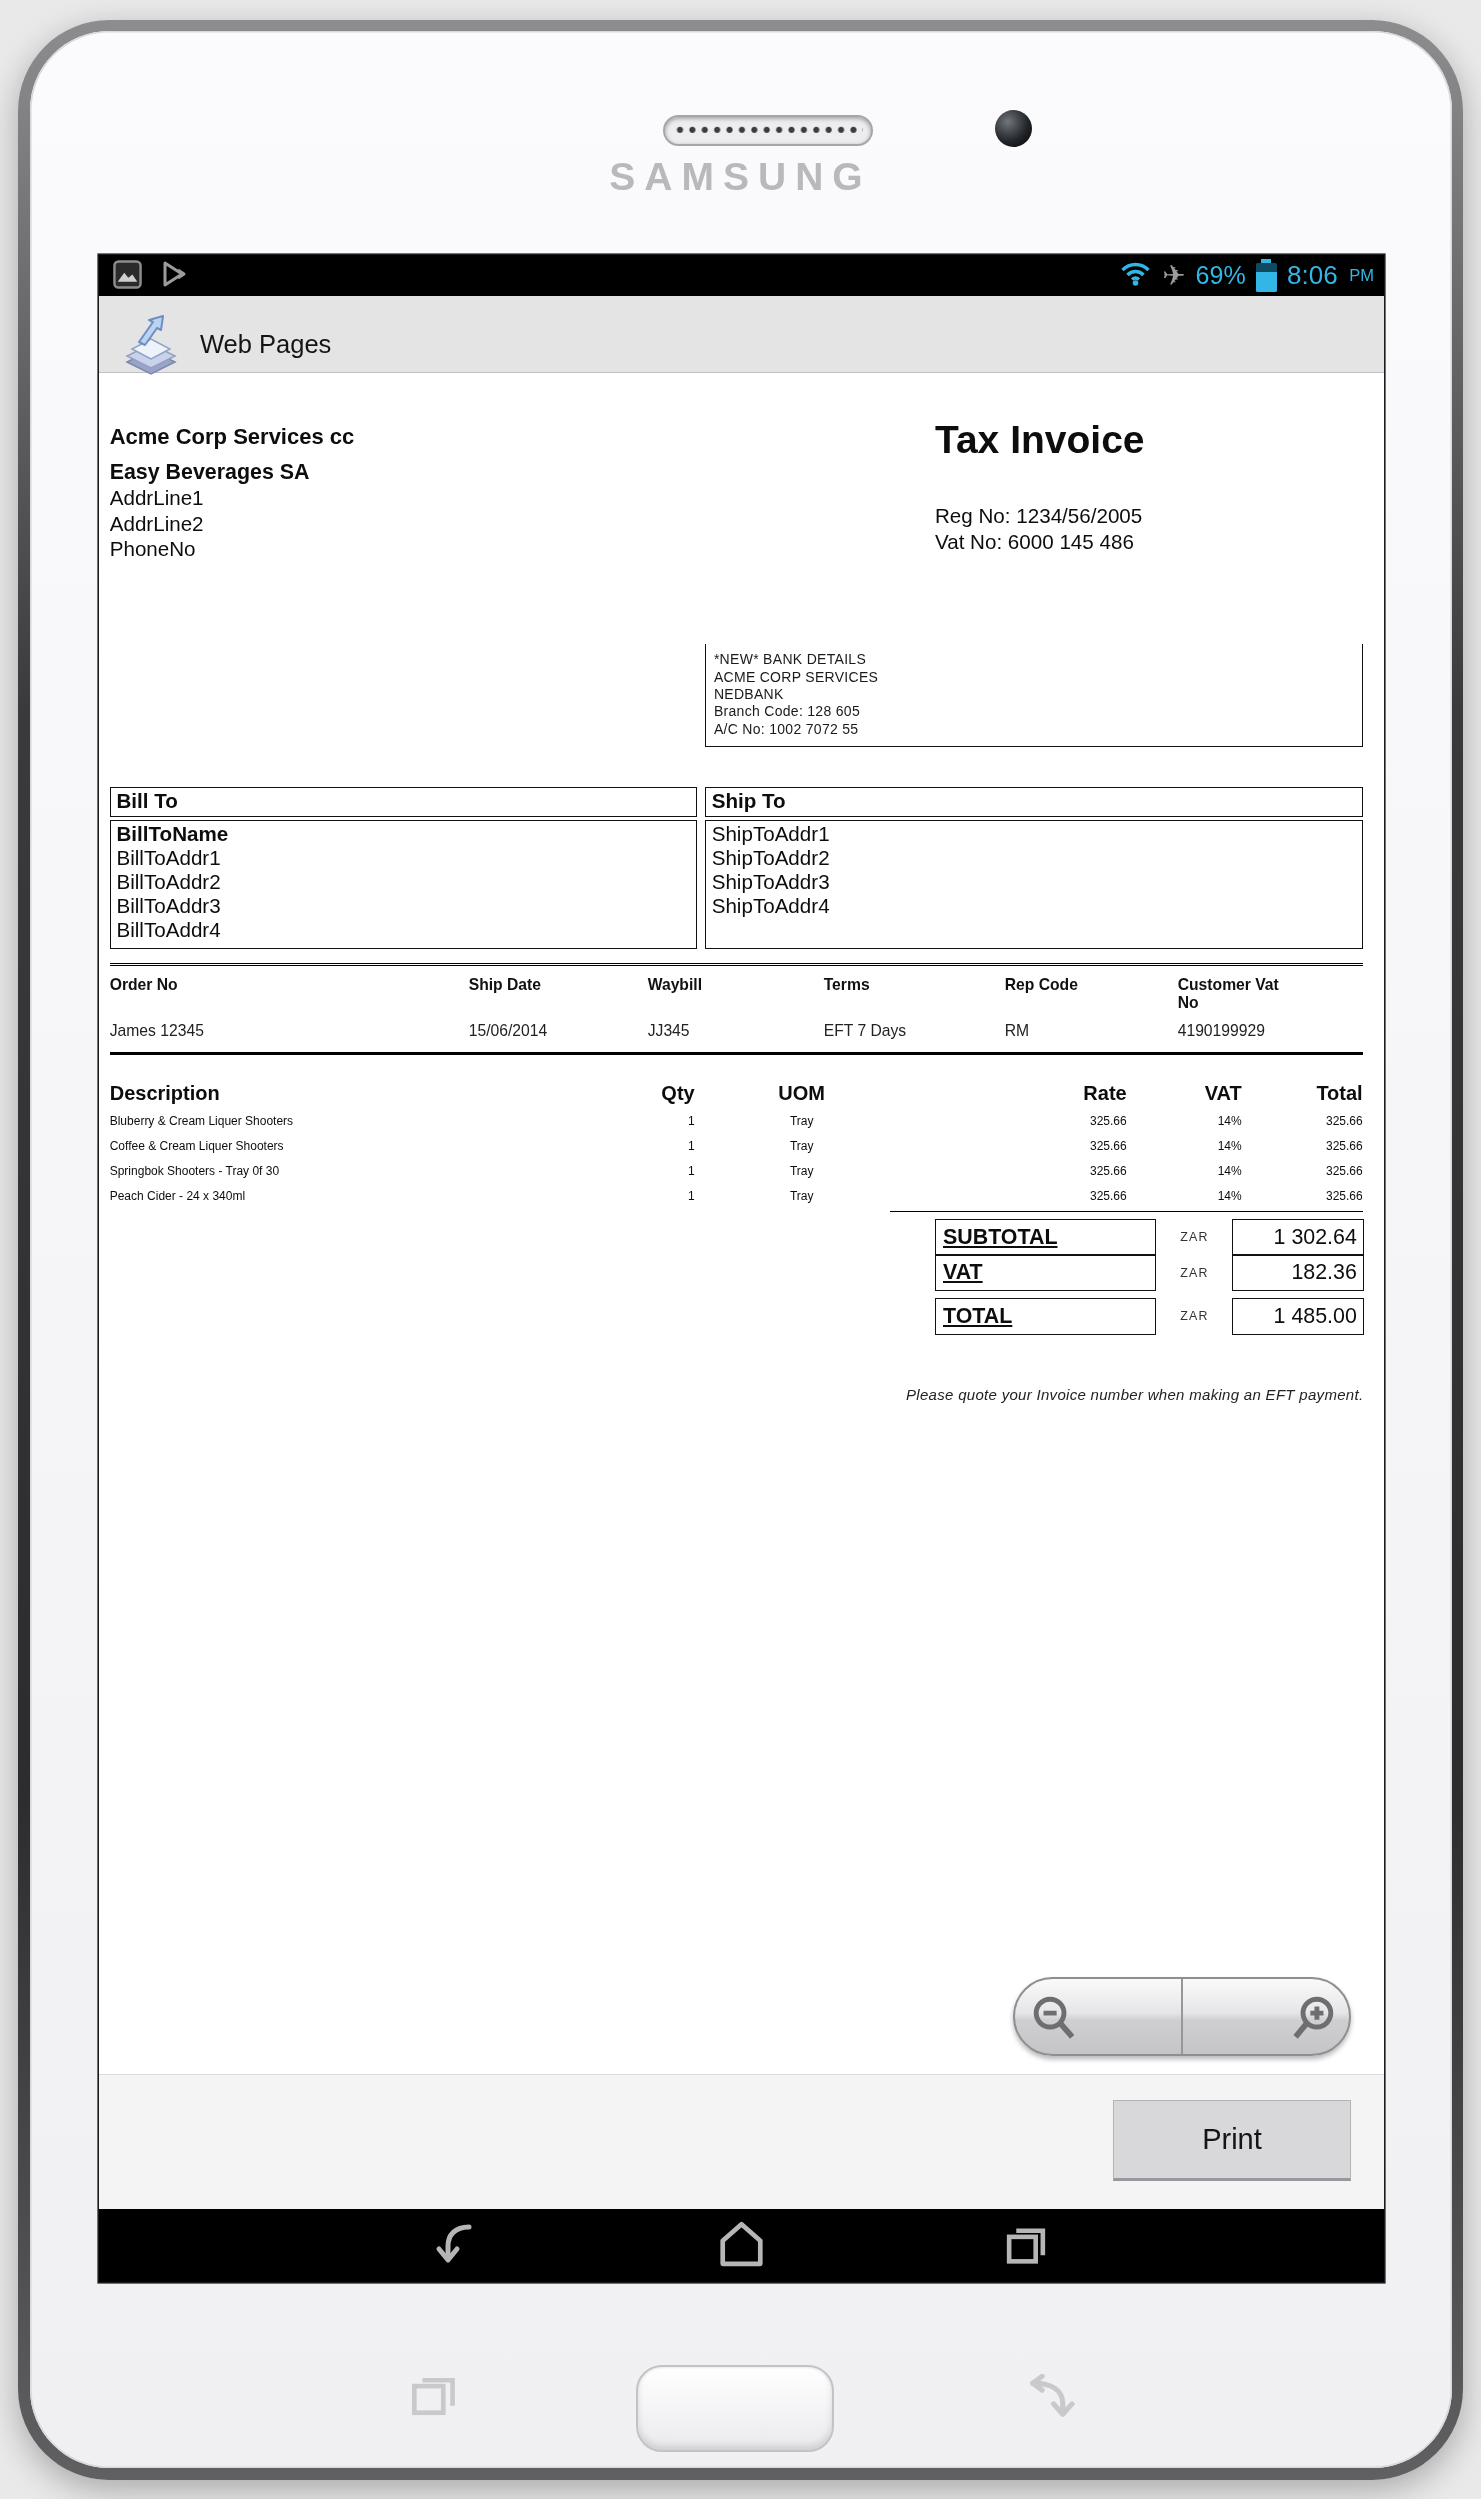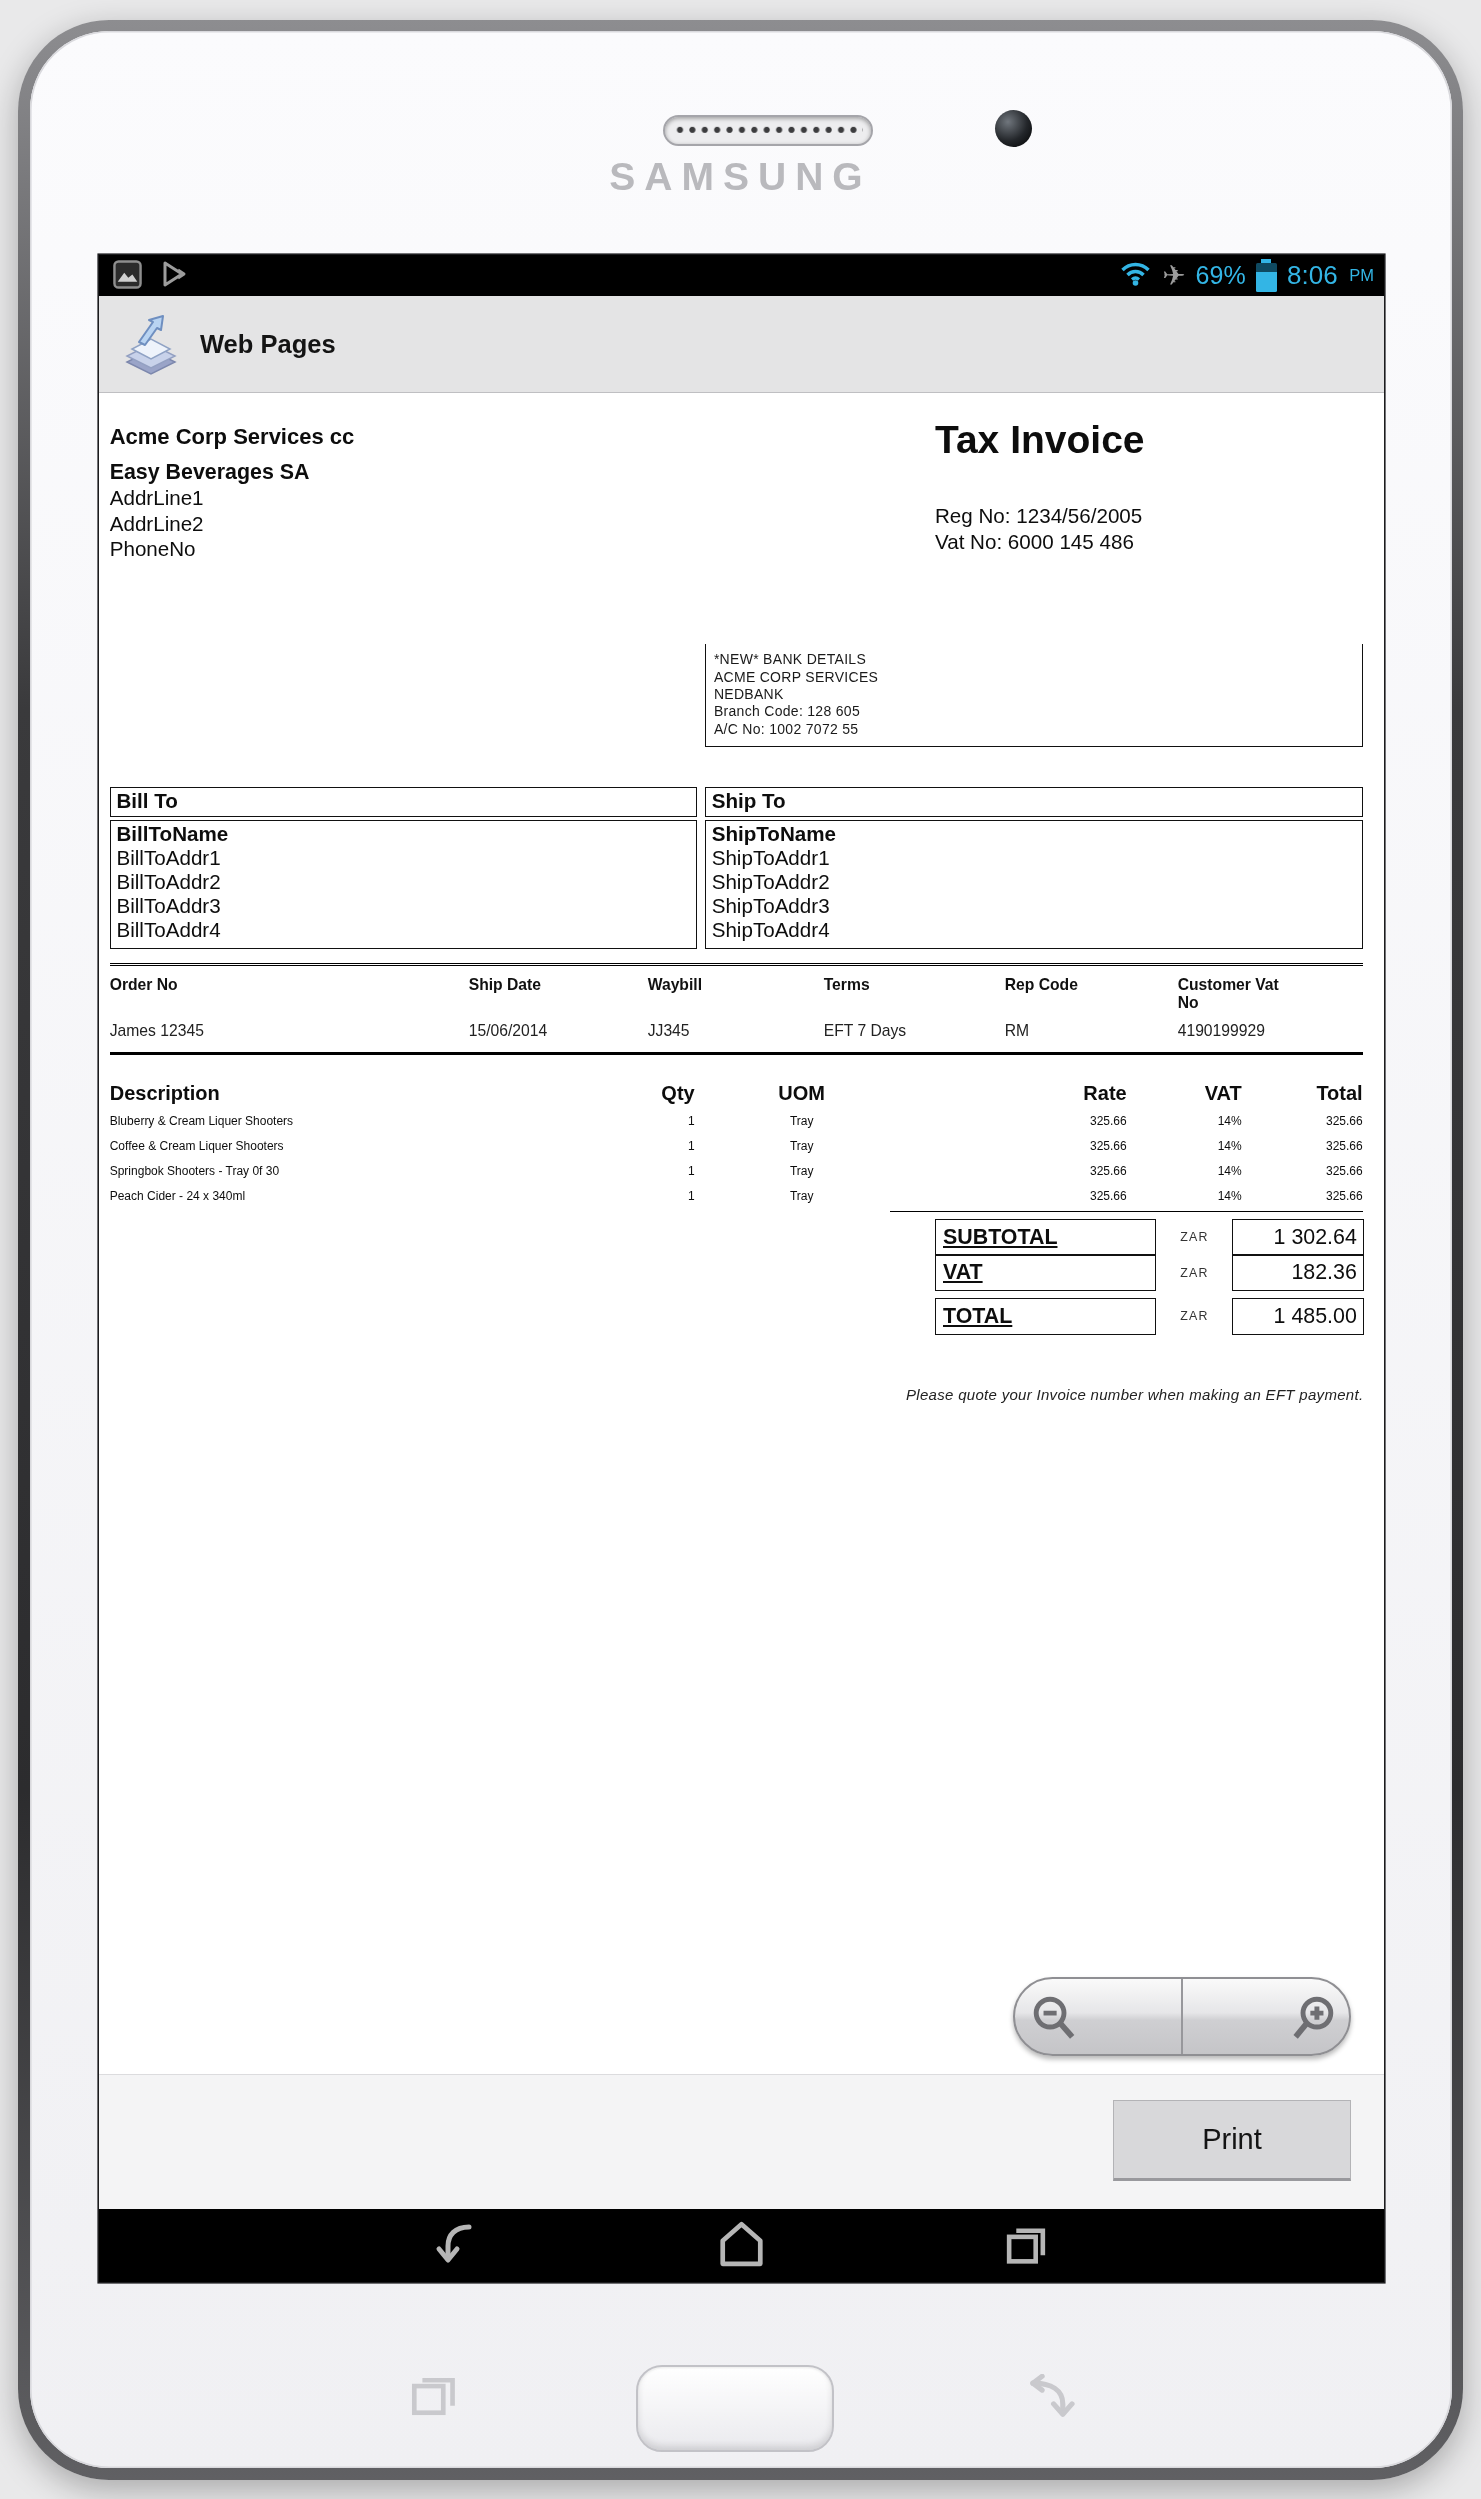--- a/index.html
+++ b/index.html
@@ -38,22 +38,22 @@
   .sb-text { color:#33b5e5; font-size:25px; }
   .sb-time { color:#33b5e5; font-size:26px; }
   .sb-period { color:#33b5e5; font-size:16.5px; margin-left:1.6px; }
   .airplane { color:#9c9c9c; font-size:28px; line-height:28px; }
   .battery { position:relative; width:21.4px; height:33px; }
   .battery .tip { position:absolute; left:5.8px; top:0; width:10px; height:4.1px; background:#33b5e5; }
   .battery .body { position:absolute; left:0; top:4.1px; width:21.4px; height:29px; border-radius:1.6px;
     background:linear-gradient(180deg,#0f4a61 0%,#0f4a61 30%,#33b5e5 30%,#33b5e5 100%); }
 
   
-  .app-header { position:absolute; left:0; top:41px; width:1285px; height:97px;
-    background:#e4e4e5; border-bottom:1.6px solid #bfbfc2;font-weight:bold; }
+  .app-header { position:absolute; left:0; top:41px; width:1285px; height:77px;
+    background:#e4e4e5; border-bottom:1.6px solid #bfbfc2; }
   .app-icon { position:absolute; left:20px; top:15px; }
   .app-title { position:absolute; left:101px; top:0; height:96px; line-height:96px;
     font-size:25.5px; color:#141414; }
 
   
   .webview { position:absolute; left:0; top:138px; width:1285px; height:1681px; background:#fff; overflow:hidden; }
   .inv { color:#0d0d0d; }
   .company-block { position:absolute; left:10.7px; top:31px; }
   .company-name { font-size:22px; font-weight:bold; margin-bottom:10px; }
   .trading-name { font-size:21.4px; font-weight:bold; }
@@ -231,21 +231,20 @@
 
         <div class="bs-body">
           <div class="bs-name">BillToName</div>
           <div>BillToAddr1</div>
           <div>BillToAddr2</div>
           <div>BillToAddr3</div>
           <div>BillToAddr4</div>
         </div>
         <div></div>
         <div class="bs-body">
-          <div class="bs-name">ShipToName</div>
           <div>ShipToAddr1</div>
           <div>ShipToAddr2</div>
           <div>ShipToAddr3</div>
           <div>ShipToAddr4</div>
         </div>
       </div>
 
       <div class="orderinfo">
         <div class="oi-row">
           <div class="oi-h">Order No</div>

